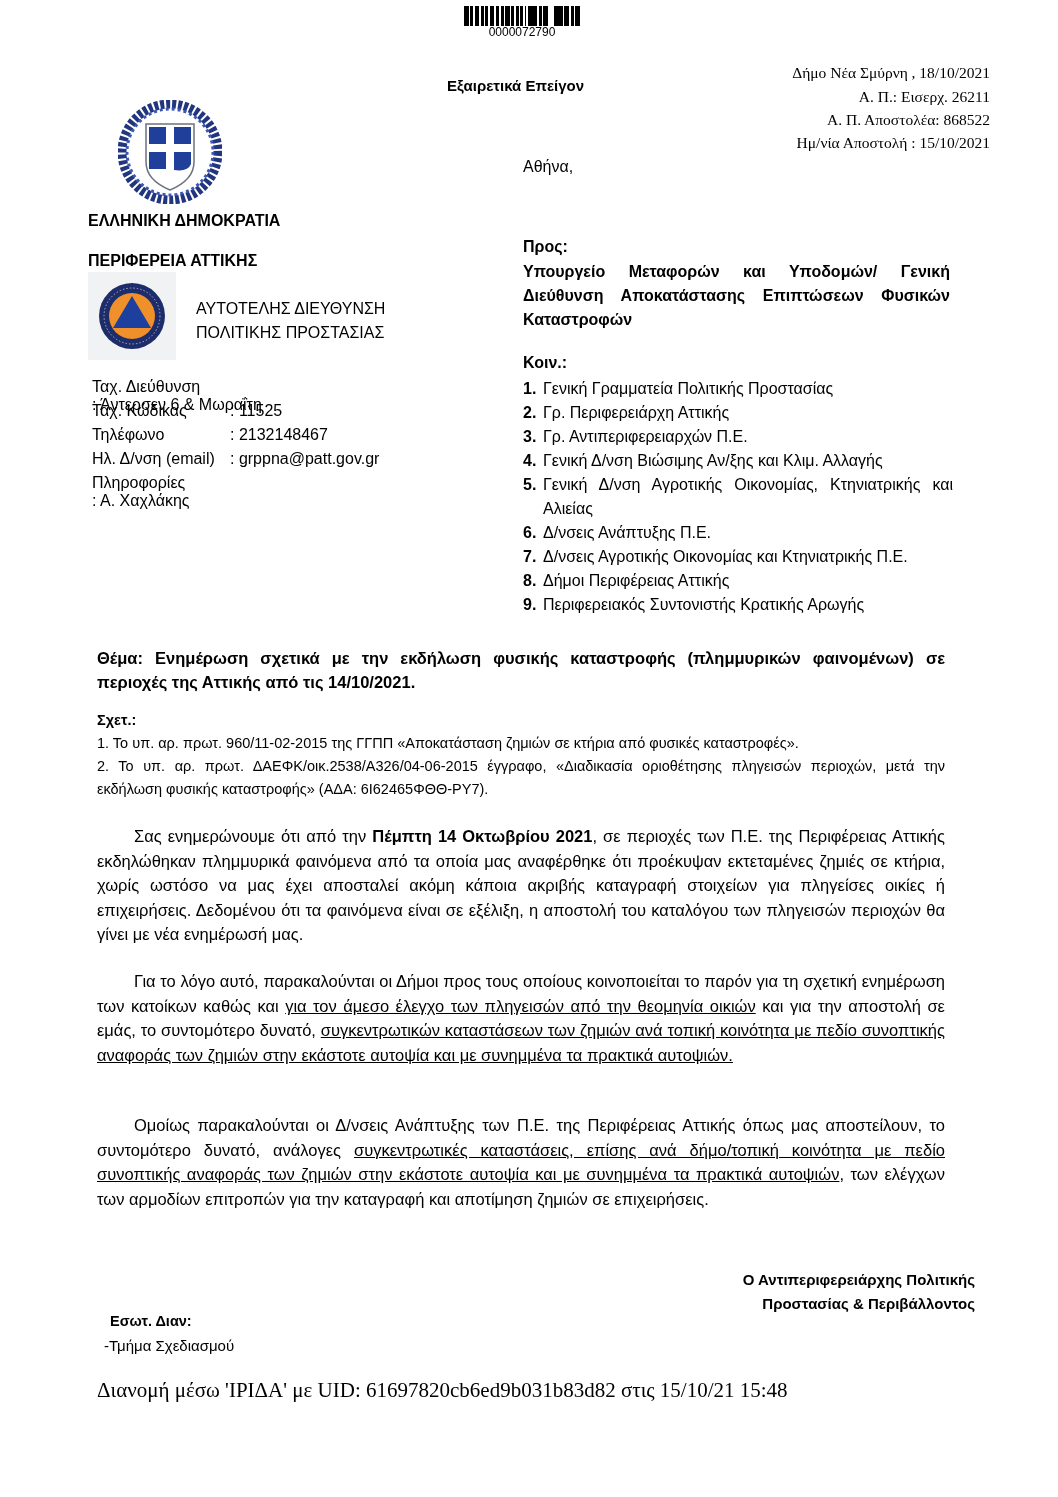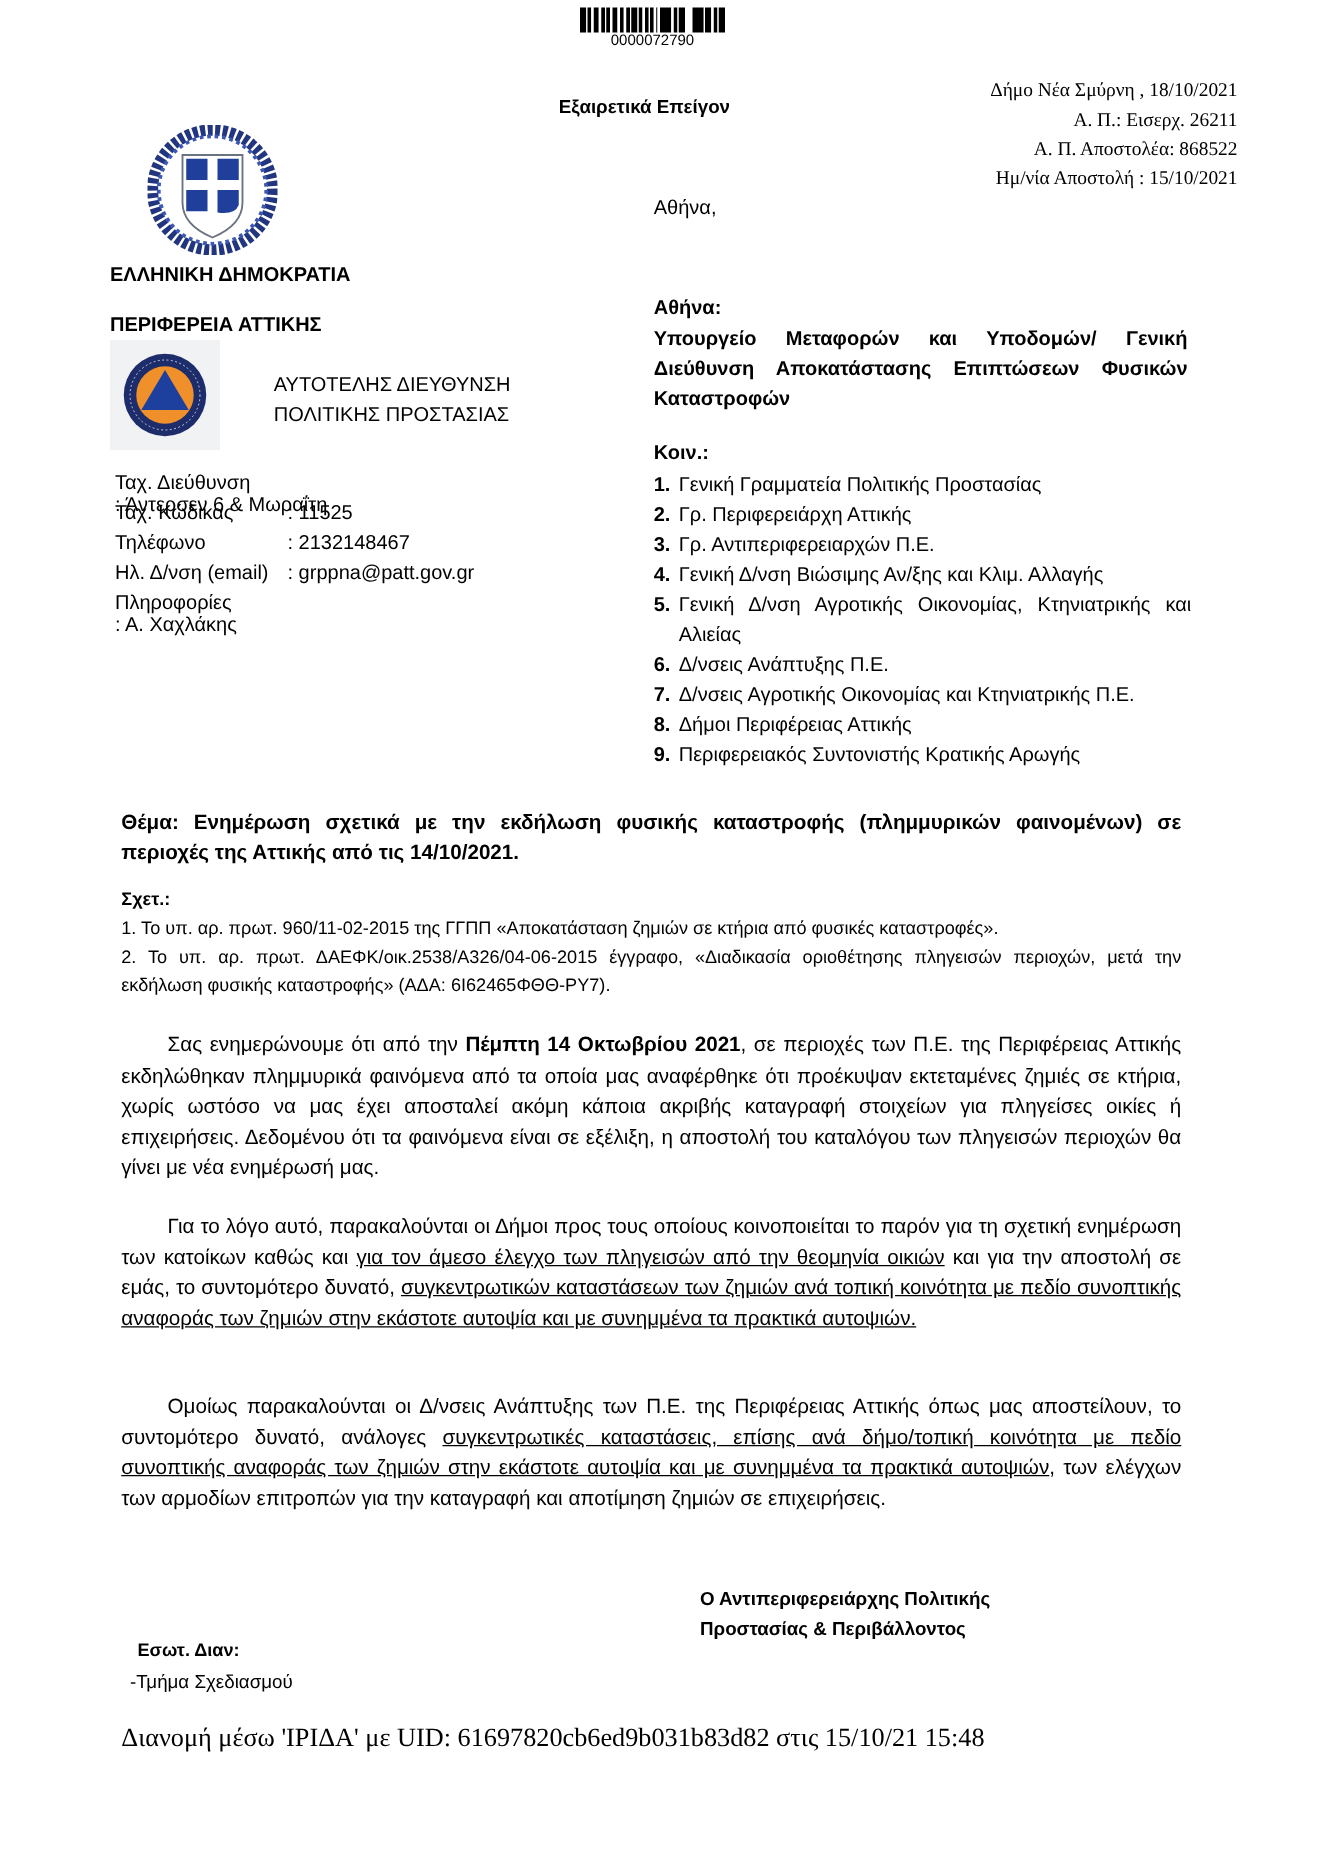--- a/index.html
+++ b/index.html
@@ -17,21 +17,21 @@
 
     #urgent { left: 447px; top: 77px; font-size: 15px; }
 
     .ref-line { right: 68px; text-align: right; font-size: 15.5px; }
 
     
     #emblem { left: 118px; top: 100px; width: 104px; height: 104px; }
     .org-line { left: 88px; font-size: 16px; font-weight: bold; }
 
     #cp-logo-box { left: 88px; top: 272px; width: 88px; height: 88px; background: #f1f2f4; display:flex; align-items:center; justify-content:center; }
-    .dept-line { left: 219px; font-size: 16px; }
+    .dept-line { left: 196px; font-size: 16px; }
 
     .contact-row { left: 92px; font-size: 16px; display: flex; }
     .contact-row .lbl { width: 138px; }
 
     #athina { left: 523px; top: 158px; font-size: 16px; }
     #pros-label { left: 523px; top: 238px; font-size: 16px; }
     #pros-body { left: 523px; top: 260px; width: 427px; font-size: 16px; font-weight: bold; line-height: 24px; text-align: justify; text-align-last: left; }
     #koin-label { left: 523px; top: 354px; font-size: 16px; }
 
     #koin-list { left: 523px; top: 377px; width: 430px; font-size: 16px; line-height: 24px; }
@@ -40,21 +40,21 @@
     .koin-item .txt { flex: 1; }
 
     #subject { left: 97px; top: 646px; width: 848px; font-size: 16.5px; font-weight: bold; line-height: 24px; text-align: justify; text-align-last: left; }
     #sxet-label { left: 97px; top: 712px; font-size: 14.5px; font-weight: bold; }
     #sxet-body { left: 97px; top: 732px; width: 848px; font-size: 14.5px; line-height: 23px; text-align: justify; }
     #sxet-body p { text-align: justify; }
     #sxet-body p.last { text-align-last: left; }
 
     .para { left: 97px; width: 848px; font-size: 16.5px; line-height: 24.5px; text-align: justify; text-indent: 37px; }
 
-    #sign1 { left: 560px; top: 1268px; width: 415px; text-align: left; font-size: 15px; font-weight: bold; line-height: 24px; }
+    #sign1 { left: 560px; top: 1268px; width: 415px; text-align: right; font-size: 15px; font-weight: bold; line-height: 24px; }
     #esot-label { left: 110px; top: 1313px; font-size: 14.5px; font-weight: bold; }
     #esot-item { left: 104px; top: 1337px; font-size: 15px; }
     #distribution { left: 97px; top: 1378px; font-size: 21px; font-family: "Liberation Serif", serif; }
   </style>
 </head>
 <body>
 
 <div id="barcode" class="abs">
     <span style="width: 4.57895px;"></span>
     <span style="width: 1.52632px; background: rgb(255, 255, 255);"></span>
@@ -148,21 +148,21 @@
   <span class="lbl">Ηλ. Δ/νση (email)</span>
   <span>: grppna@patt.gov.gr</span>
 </div>
 <div class="abs contact-row" style="top:474px;flex-direction:column;">
   <span class="lbl">Πληροφορίες</span>
   <span>: Α. Χαχλάκης</span>
 </div>
 
 <div id="athina" class="abs">Αθήνα,</div>
 
-<div id="pros-label" class="abs b">Αθήνα:</div>
+<div id="pros-label" class="abs b">Προς:</div>
 <div id="pros-body" class="abs">Υπουργείο  Μεταφορών  και  Υποδομών/  Γενική Διεύθυνση  Αποκατάστασης  Επιπτώσεων  Φυσικών Καταστροφών</div>
 <div id="koin-label" class="abs b">Κοιν.:</div>
 
 <div id="koin-list" class="abs">
   <div class="koin-item">
       <span class="num">1.</span>
       <span class="txt">Γενική Γραμματεία Πολιτικής Προστασίας</span>
     </div>
   <div class="koin-item">
       <span class="num">2.</span>

